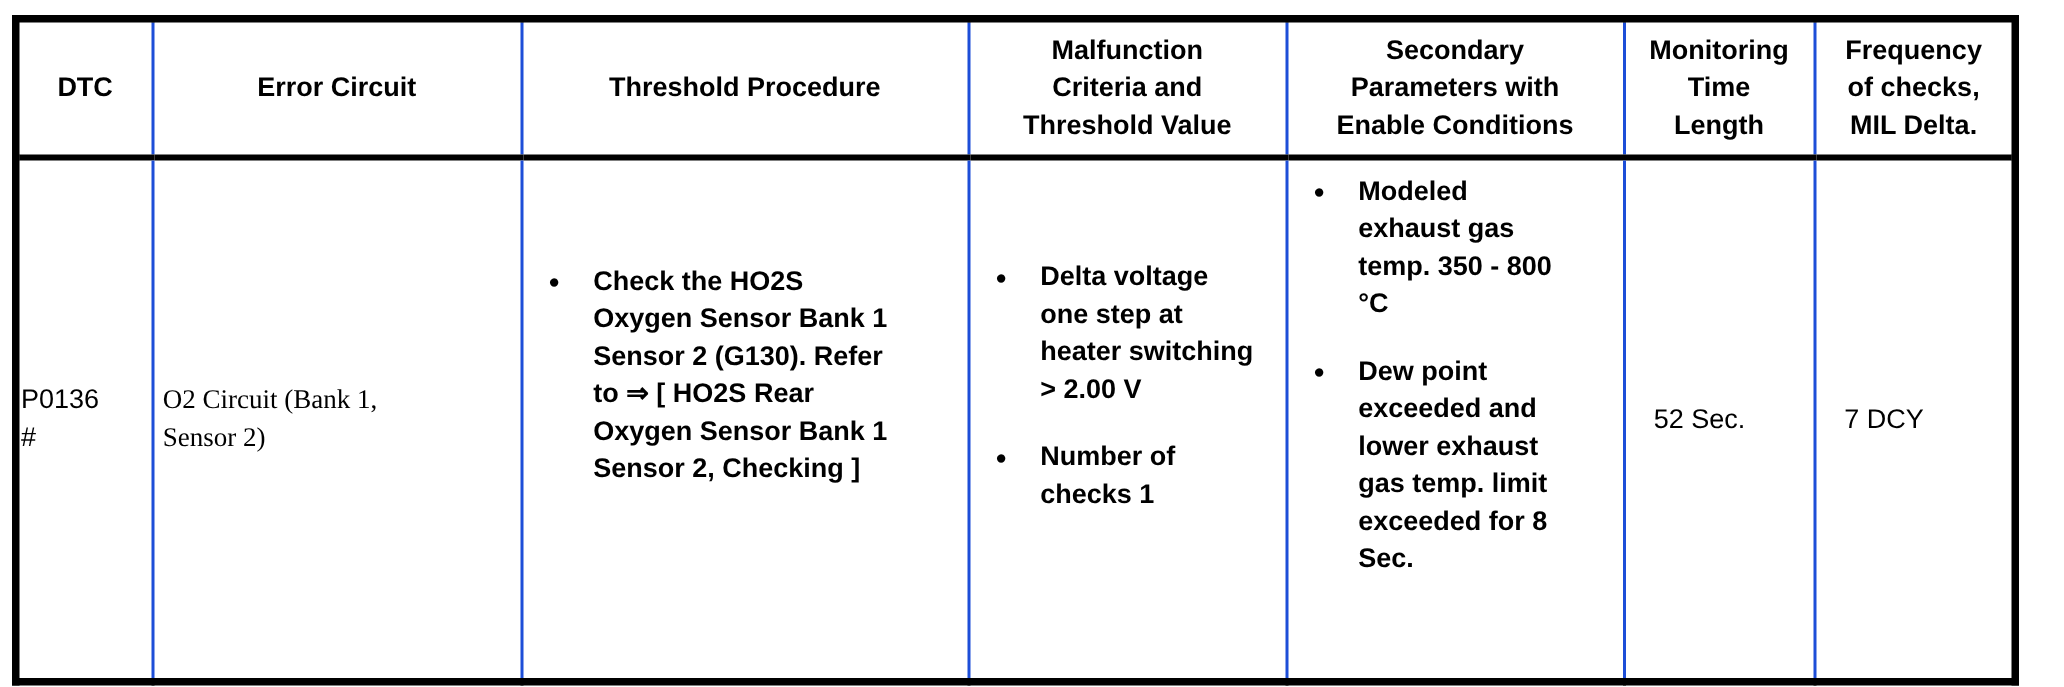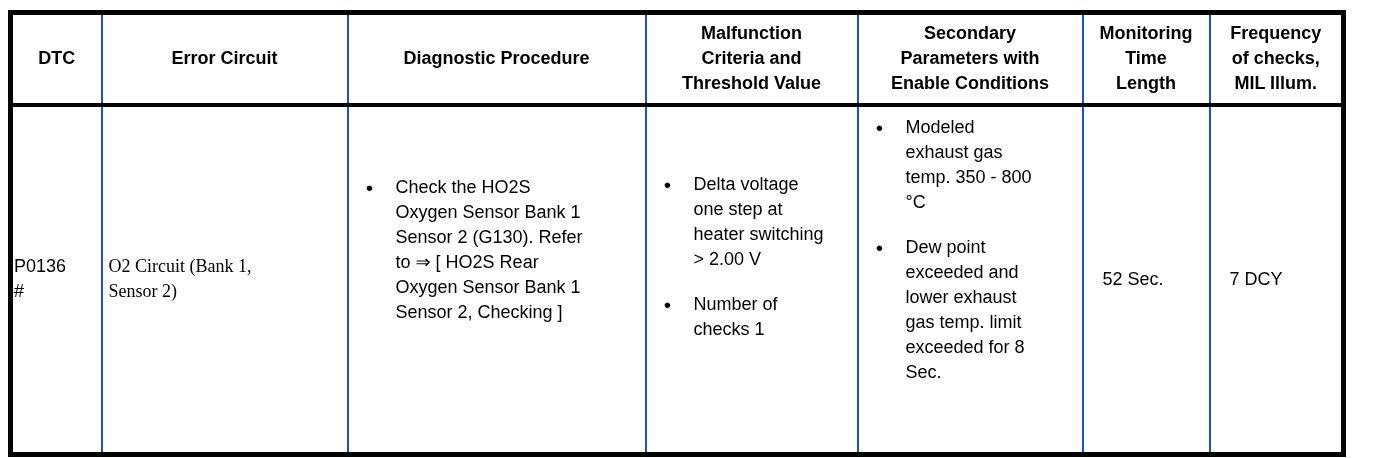--- a/index.html
+++ b/index.html
@@ -62,53 +62,53 @@
     gap: 20px;
     padding-left: 16px;
   }
   .bullet { display: flex; }
   .bullet .dot {
     flex: 0 0 30px;
     width: 30px;
     font-size: 13px;
     line-height: 25px;
   }
-  .bullet .txt { white-space: pre-line; }
+  .bullet .txt { white-space: pre-line; font-weight: bold; }
 </style>
 </head>
 <body>
 
 <div class="page">
   <table class="dtc">
     <colgroup>
       <col style="width:91px">
       <col style="width:246px">
       <col style="width:298px">
       <col style="width:212px">
       <col style="width:225px">
       <col style="width:127px">
       <col style="width:134px">
     </colgroup>
     <thead>
       <tr>
         <th>DTC</th>
         <th>Error Circuit</th>
-        <th>Diagnostic Procedure</th>
+        <th>Threshold Procedure</th>
         <th>Malfunction
 Criteria and
 Threshold Value</th>
         <th>Secondary
 Parameters with
 Enable Conditions</th>
         <th>Monitoring
 Time
 Length</th>
         <th>Frequency
 of checks,
-MIL Illum.</th>
+MIL Delta.</th>
       </tr>
     </thead>
     <tbody>
       <tr>
         <td class="c-dtc">P0136
 #</td>
         <td class="c-err">
           <div class="errtxt">O2 Circuit (Bank 1,
 Sensor 2)</div>
         </td>

